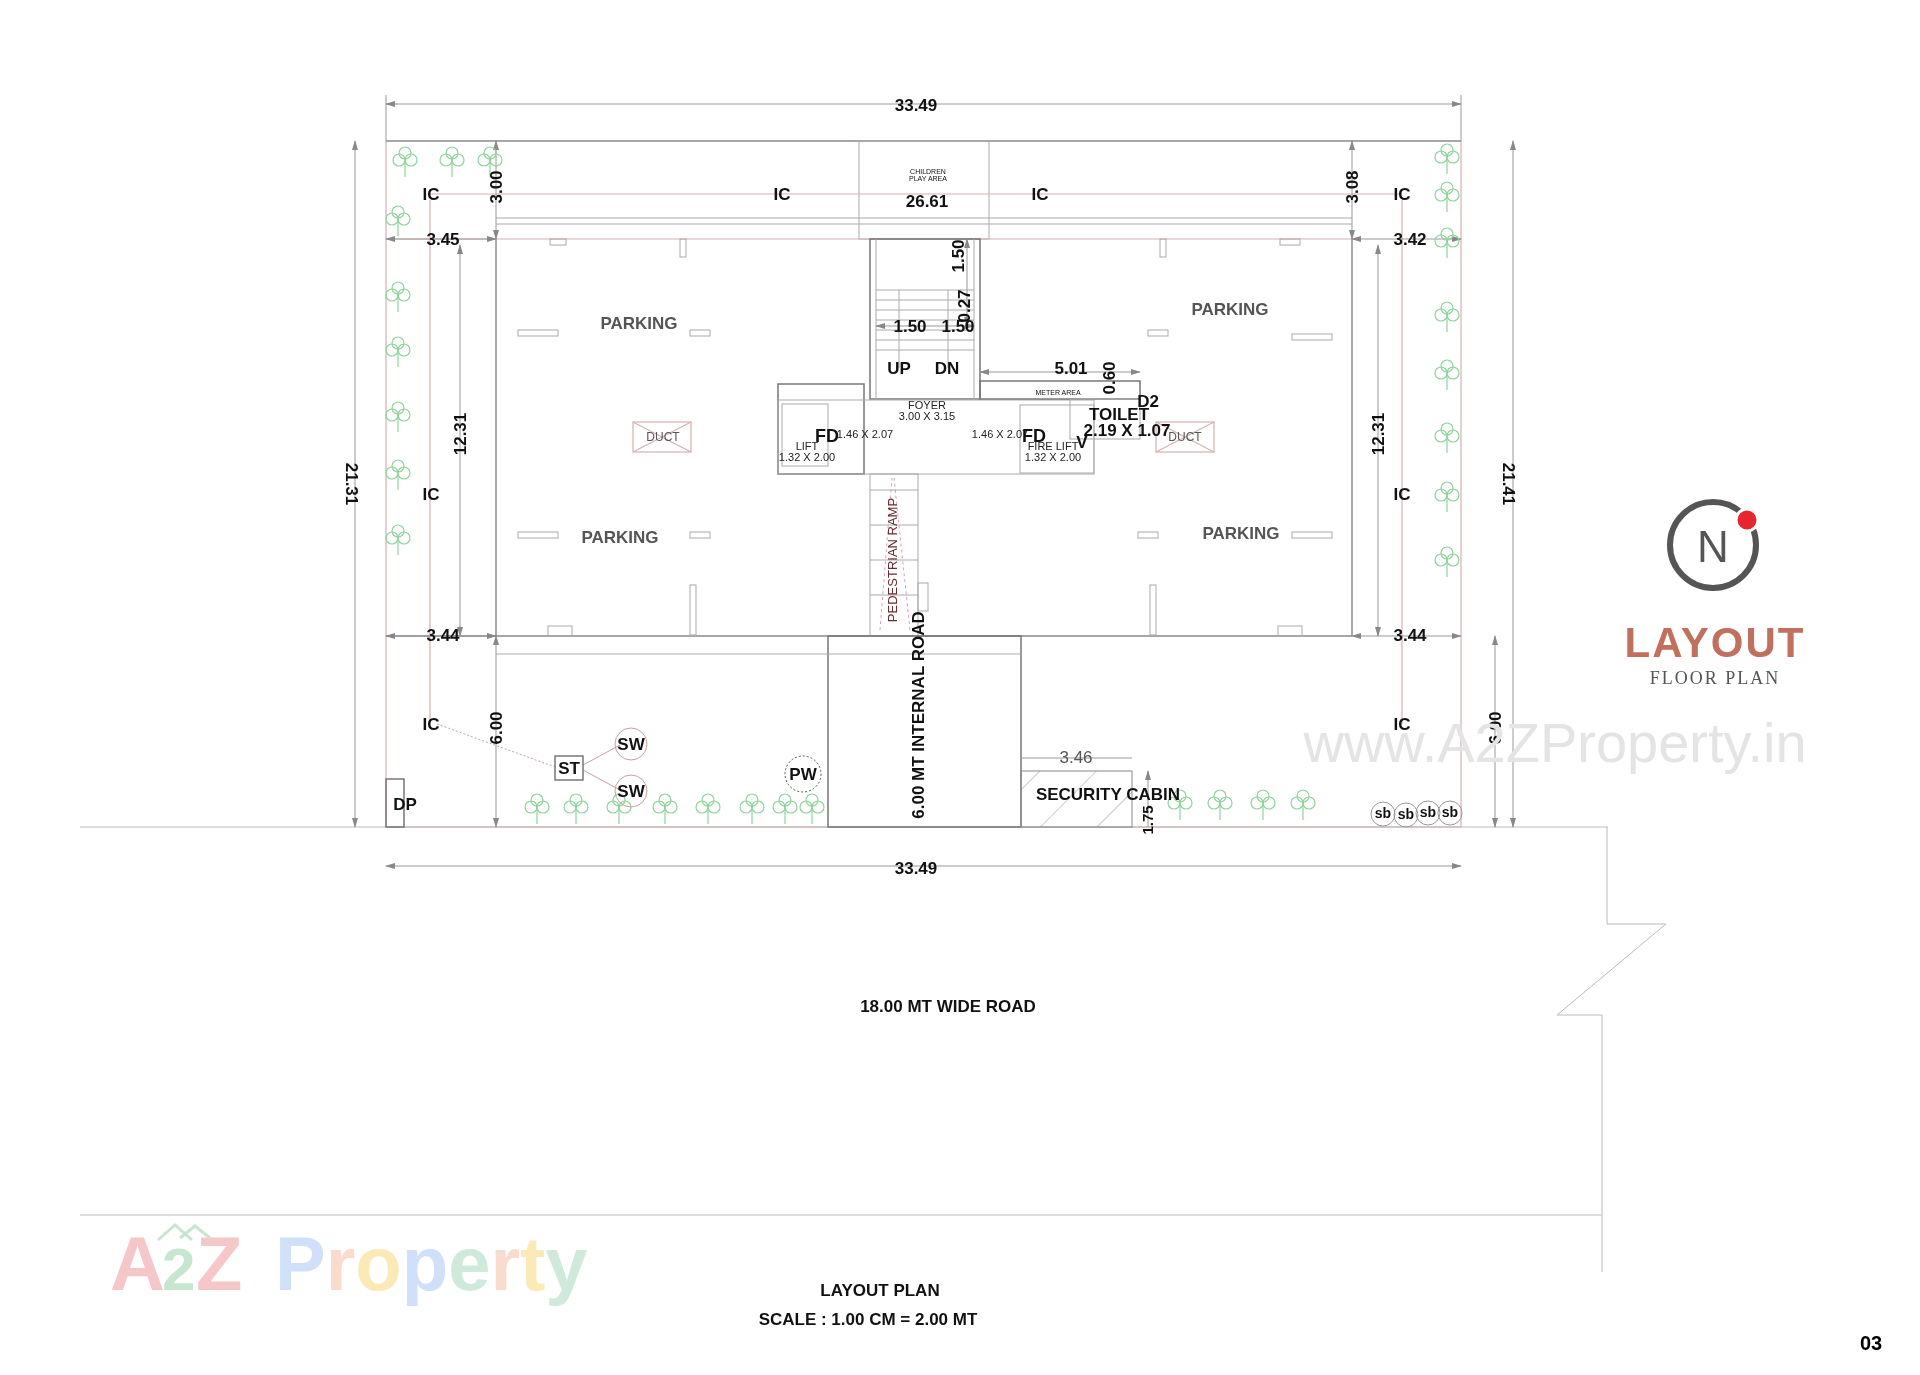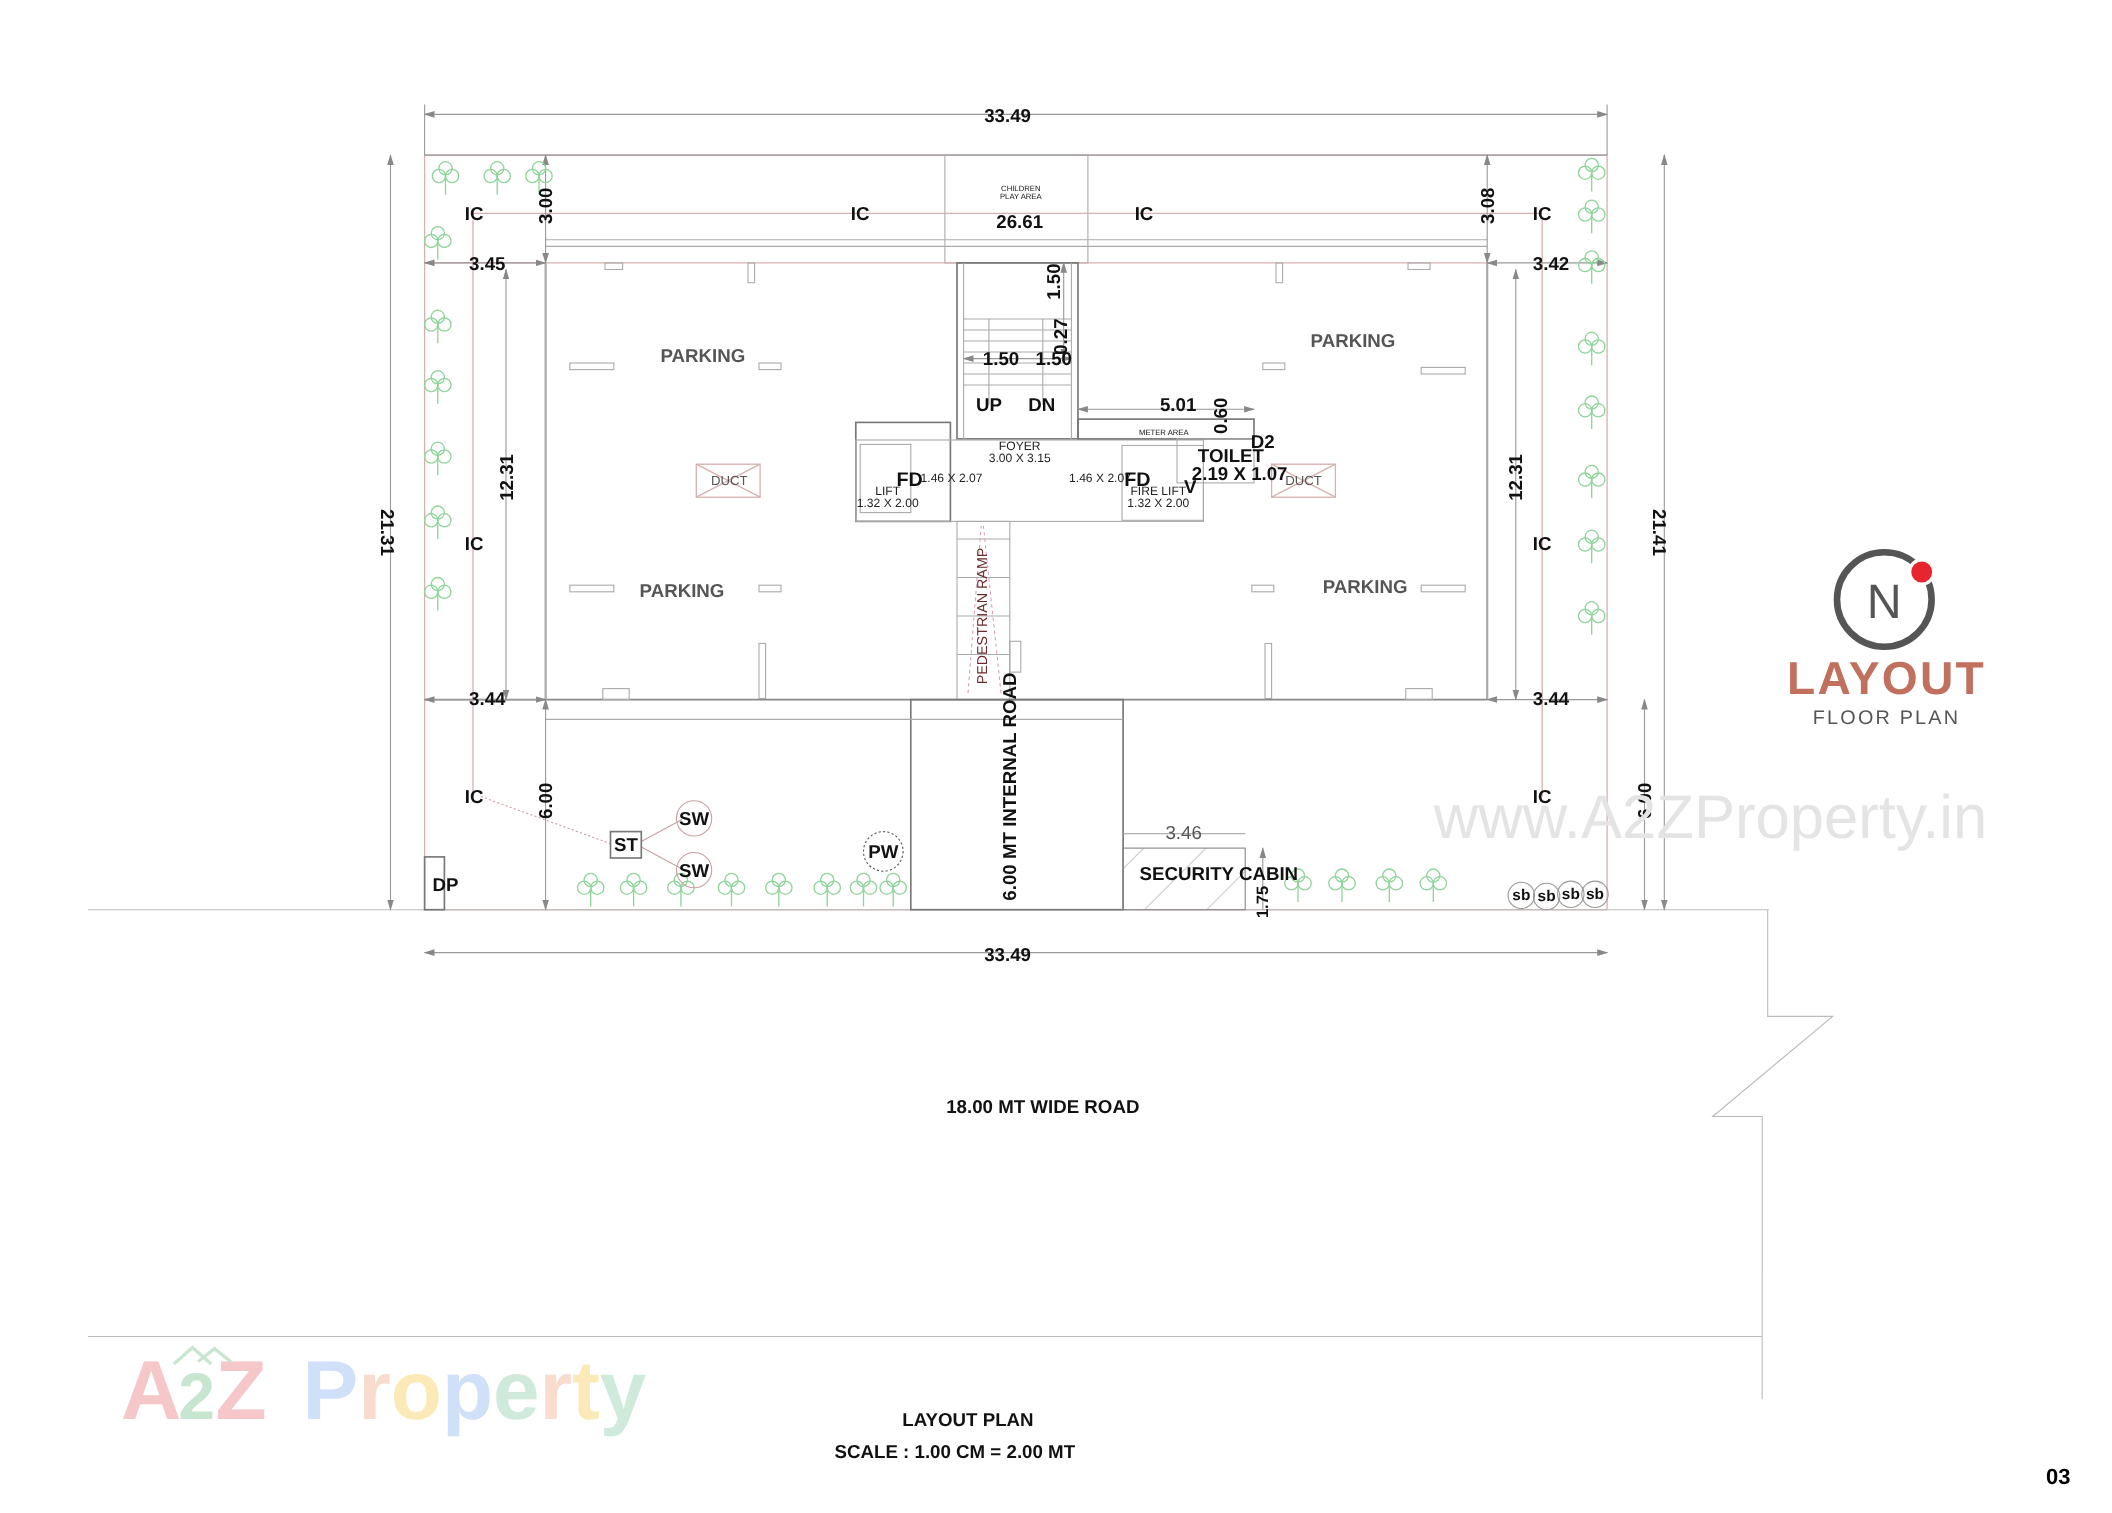--- a/index.html
+++ b/index.html
@@ -8,21 +8,21 @@
   .t { font-family: "Liberation Sans", sans-serif; fill: #111; }
   .dim { font-size: 17px; font-weight: bold; fill: #111; }
   .lbl { font-size: 17px; font-weight: bold; fill: #111; }
   .small { font-size: 11px; fill: #222; }
   .park { font-size: 17px; font-weight: bold; fill: #555; }
   .wall { stroke: #777; stroke-width: 1.5; fill: none; }
   .thin { stroke: #aaa; stroke-width: 1; fill: none; }
   .pink { stroke: #d8b0b0; stroke-width: 1.2; fill: none; }
   .dimline { stroke: #999; stroke-width: 1; fill: none; }
   .tree { stroke: #8fd49a; stroke-width: 1.2; fill: none; }
-  .title-block { position: absolute; }
+  .title-block { position: absolute; margin-top: 26px; }
 </style>
 </head>
 <body>
 
 <svg width="1920" height="1375" viewBox="0 0 1920 1375">
   <defs>
     <marker id="arr" viewBox="0 0 10 10" refX="9" refY="5" markerWidth="10" markerHeight="10" orient="auto-start-reverse">
       <path d="M0,2 L10,5 L0,8 z" fill="#888"></path>
     </marker>
     <g id="tree">
@@ -295,16 +295,16 @@
 
   <g>
     <circle cx="1713" cy="545" r="43" stroke="#555" stroke-width="6" fill="none"></circle>
     <circle cx="1747" cy="520" r="11" fill="#e8252f" stroke="#fff" stroke-width="3"></circle>
     <text x="1713" y="562" text-anchor="middle" class="t" style="font-size:44px;fill:#555">N</text>
   </g>
 </svg>
 
 <div class="title-block" style="left:1600px; top:596px; width:230px; text-align:center;">
   <div style="font-family:'Liberation Sans',sans-serif;font-weight:bold;font-size:42px;color:#c0705c;letter-spacing:2px;line-height:1;">LAYOUT</div>
-  <div style="font-family:Liberation Sans, sans-serif;font-size:18px;color:#555;letter-spacing:2px;margin-top:4px;">FLOOR PLAN</div>
+  <div style="font-family:Liberation Serif, serif;font-size:18px;color:#555;letter-spacing:2px;margin-top:4px;">FLOOR PLAN</div>
 </div>
 
 <div style="position:absolute; left:1860px; top:1332px; font-family:'Liberation Sans',sans-serif; font-weight:bold; font-size:20px; color:#000000;">03</div>
 
 </body></html>

